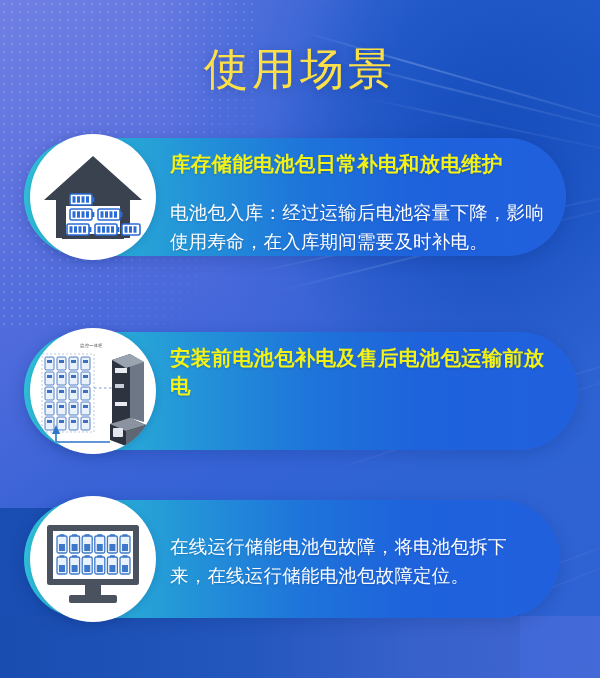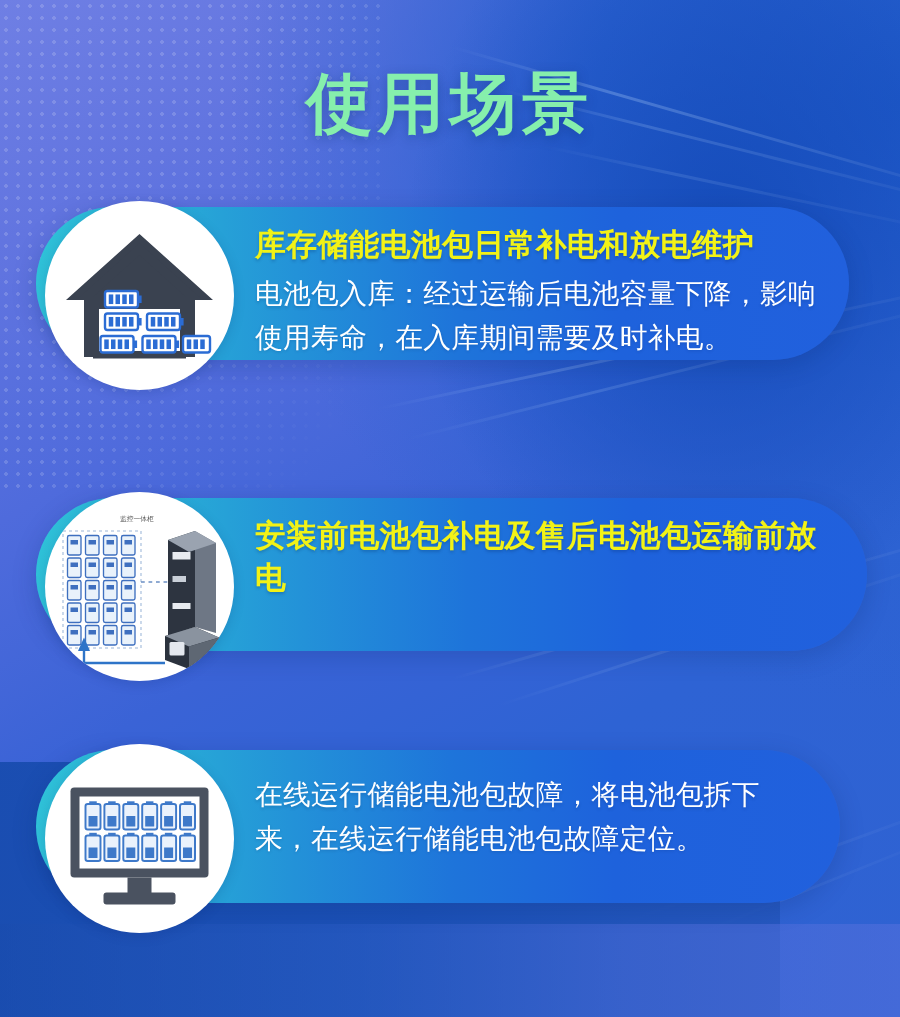--- a/index.html
+++ b/index.html
@@ -52,33 +52,34 @@
     transform-origin:left center;
   }
   .curve{
     position:absolute; border:1.4px solid rgba(190,220,255,.30);
     border-radius:50%; border-color:rgba(190,220,255,.30) transparent transparent transparent;
   }
 
   
   .page-title{
     position:absolute; top:40px; left:0; width:600px;
-    text-align:center; color:#86efac;
-    font-size:44px; font-weight:bold; letter-spacing:4px;
+    text-align:center; color:#fde047;
+    font-size:44px; font-weight:normal; letter-spacing:4px;
     text-shadow:0 2px 8px rgba(10,40,110,.35);
     z-index:5;
   }
 
   
   .card{
     position:absolute; z-index:4;
-    height:102px;
+    height:118px;
     border-radius:59px;
     background:linear-gradient(90deg,#2FC2D8 0%,#29AFD6 14%,#2392D8 32%,#1E74DA 52%,#1E62DC 72%,#2160DD 100%);
     box-shadow:0 4px 16px rgba(10,40,110,.22);
+    font-family:Liberation Serif, serif;
   }
   #card-1{ left:24px; top:138px;  width:542px; }
   #card-2{ left:24px; top:332px;  width:554px; }
   #card-3{ left:24px; top:500px;  width:536px; }
 
   .card-icon{
     position:absolute; left:6px; top:-4px;
     width:126px; height:126px; border-radius:50%;
     background:#FFFFFF;
     box-shadow:0 2px 8px rgba(10,40,110,.18);
@@ -88,21 +89,21 @@
   .card-text{
     position:absolute; left:146px; top:12px; right:22px;
   }
   .card-title{
     color:#F2F216; font-size:20.5px; font-weight:bold;
     letter-spacing:.3px; line-height:28px;
     text-shadow:0 1px 2px rgba(0,40,100,.25);
   }
   .card-body{
     color:#FFFFFF; font-size:18.5px; line-height:29px;
-    letter-spacing:.2px; margin-top:3px;
+    letter-spacing:.2px; margin-top:21px;
     text-shadow:0 1px 2px rgba(0,40,100,.22);
   }
 
   
   .icon-svg{ display:block; }
   .icon-caption{
     font-size:4.5px; fill:#555; 
   }
 </style>
 </head>

